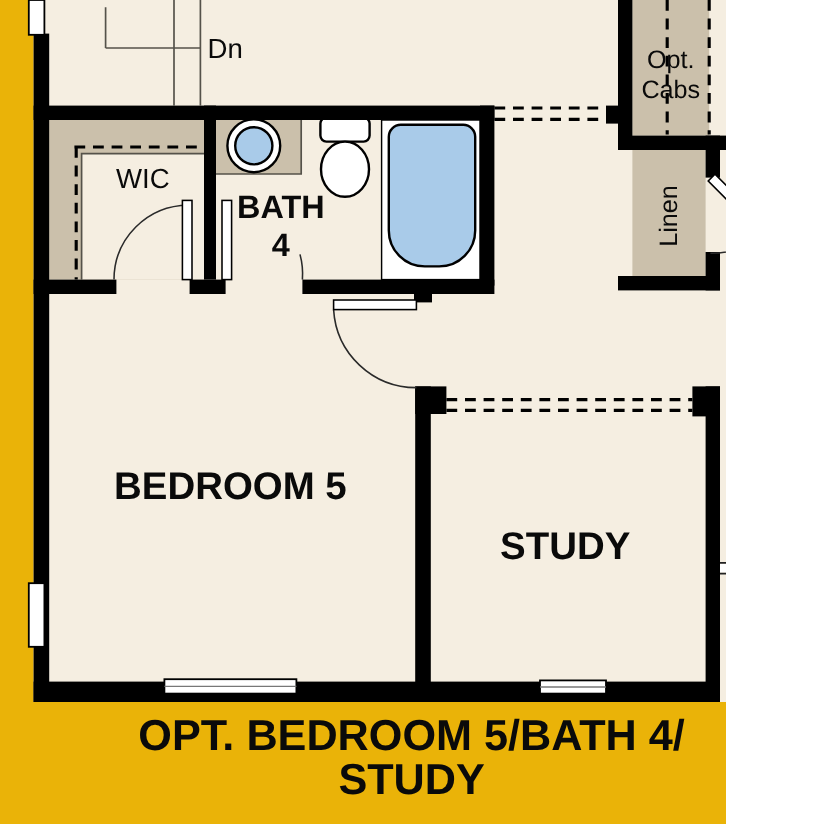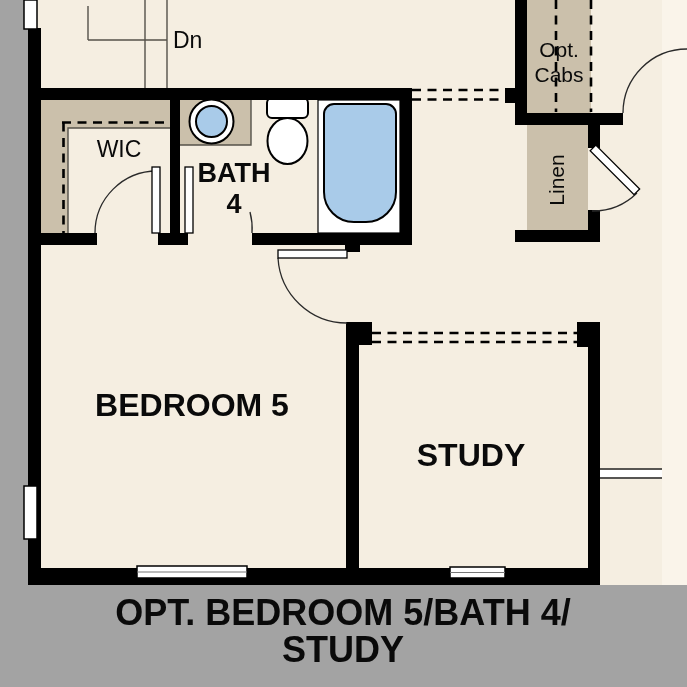--- a/index.html
+++ b/index.html
@@ -1,16 +1,16 @@
 <!DOCTYPE html>
 <html><head>
 <meta charset="utf-8">
 <style>
   html,body{margin:0;padding:0;background:#ffffff;}
-  .stage{position:relative;width:687px;height:687px;background:#a3a3a3;overflow:hidden;
+  .stage{position:relative;width:605px;height:687px;background:#eab308;overflow:hidden;
          font-family:"Liberation Sans", sans-serif;}
   svg text{fill:#0a0a0a;}
   .lbl-room{font-family:"Liberation Sans",sans-serif;font-weight:bold;font-size:32px;}
   .lbl-bath{font-family:"Liberation Sans",sans-serif;font-weight:bold;font-size:27px;}
   .lbl-small{font-family:"Liberation Sans",sans-serif;font-weight:normal;font-size:21px;}
   .lbl-wic{font-family:"Liberation Sans",sans-serif;font-weight:normal;font-size:23px;}
   .lbl-dn{font-family:"Liberation Sans",sans-serif;font-weight:normal;font-size:23px;}
   .lbl-caption{font-family:"Liberation Sans",sans-serif;font-weight:bold;font-size:36px;}
   .wall{fill:#000000;}
   .tan{fill:#cbc0ab;}

